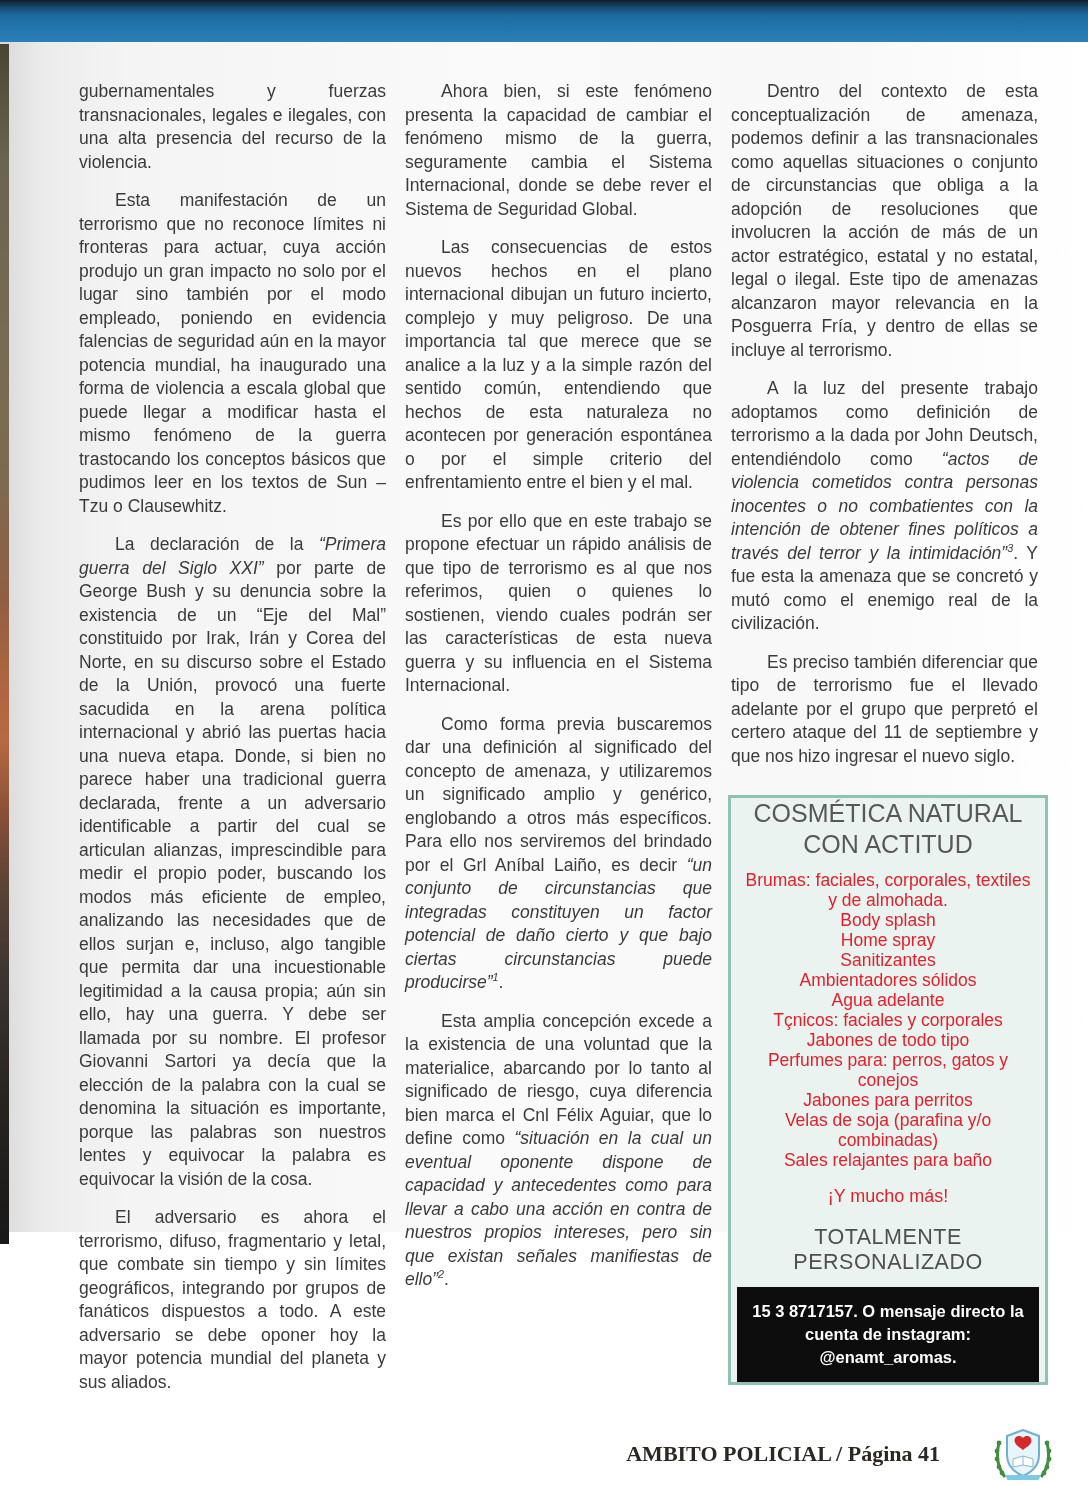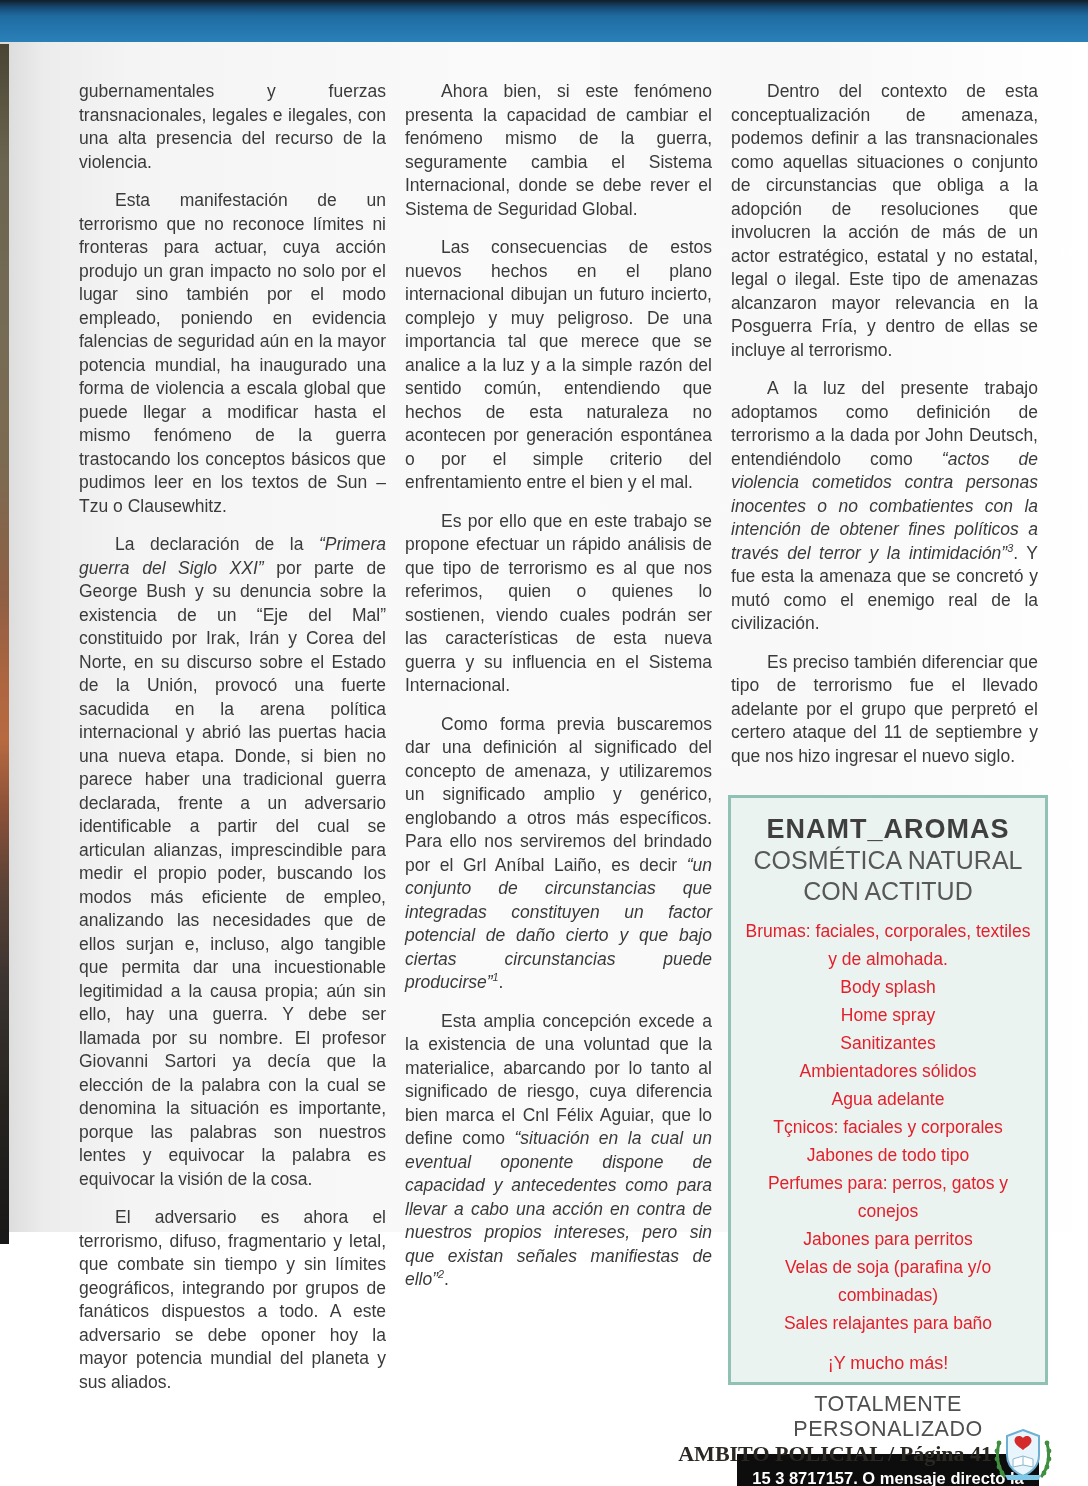--- a/index.html
+++ b/index.html
@@ -15,27 +15,27 @@
   .col p.indent{text-indent:36px;}
   .col sup{font-size:0.62em;vertical-align:super;line-height:0;}
   #col1{left:79px;}
   #col2{left:405px;}
   #col3{left:731px;}
   .heading{color:#1699d6;font-weight:bold;font-size:18.5px;line-height:25px;margin:26px 0 17px 0;text-align:left;}
   .ad-box{position:absolute;left:728px;top:795px;width:314px;height:584px;
         background:#eaf3f0;border:3px solid #8fc2b5;text-align:center;}
   .ad-title{margin-top:16px;font-size:27px;font-weight:bold;color:#3f3f3f;letter-spacing:1px;}
   .ad-subtitle{font-size:25px;color:#585858;line-height:31px;}
-  .ad-items{margin-top:10px;color:#e41e2a;font-size:17.5px;line-height:28px;}
+  .ad-items{margin-top:10px;color:#e41e2a;font-size:17.5px;line-height:20px;}
   .ad-item{padding:0 10px;}
   .ad-more{margin-top:16px;color:#e41e2a;font-size:18px;}
   .ad-personalized{margin-top:18px;color:#4f4f4f;font-size:21.5px;letter-spacing:0.5px;}
   .ad-contact{margin:12px 6px 0 6px;background:#0d0d0d;color:#ffffff;font-weight:bold;
         font-size:16.5px;line-height:23px;padding:13px 2px;}
-  .footer{position:absolute;top:1425px;right:34px;display:flex;align-items:center;}
+  .footer{position:absolute;top:1425px;right:34px;display:flex;align-items:center;gap:52px;}
   .footer-text{font-family:"Liberation Serif",serif;font-weight:bold;font-size:22px;color:#2b2722;}
   .logo{width:62px;height:58px;display:block;}
   i{font-style:italic;}
 </style>
 </head>
 <body>
 
 <div class="page">
 
   <div class="top-bar"></div>
@@ -54,21 +54,20 @@
       <p class="indent">Como forma previa buscaremos dar una definición al significado del concepto de amenaza, y utilizaremos un significado amplio y genérico, englobando a otros más específicos. Para ello nos serviremos del brindado por el Grl Aníbal Laiño, es decir <i>“un conjunto de circunstancias que integradas constituyen un factor potencial de daño cierto y que bajo ciertas circunstancias puede producirse”</i><sup><i>1</i></sup>.</p>
       <p class="indent">Esta amplia concepción excede a la existencia de una voluntad que la materialice, abarcando por lo tanto al significado de riesgo, cuya diferencia bien marca el Cnl Félix Aguiar, que lo define como <i>“situación en la cual un eventual oponente dispone de capacidad y antecedentes como para llevar a cabo una acción en contra de nuestros propios intereses, pero sin que existan señales manifiestas de ello”</i><sup><i>2</i></sup>.</p>
     </div>
   <div class="col" id="col3">
       <p class="indent">Dentro del contexto de esta conceptualización de amenaza, podemos definir a las transnacionales como aquellas situaciones o conjunto de circunstancias que obliga a la adopción de resoluciones que involucren la acción de más de un actor estratégico, estatal y no estatal, legal o ilegal. Este tipo de amenazas alcanzaron mayor relevancia en la Posguerra Fría, y dentro de ellas se incluye al terrorismo.</p>
       <p class="indent">A la luz del presente trabajo adoptamos como definición de terrorismo a la dada por John Deutsch, entendiéndolo como <i>“actos de violencia cometidos contra personas inocentes o no combatientes con la intención de obtener fines políticos a través del terror y la intimidación”</i><sup><i>3</i></sup>. Y fue esta la amenaza que se concretó y mutó como el enemigo real de la civilización.</p>
       <p class="indent">Es preciso también diferenciar que tipo de terrorismo fue el llevado adelante por el grupo que perpretó el certero ataque del 11 de septiembre y que nos hizo ingresar el nuevo siglo.</p>
     </div>
 
   <div class="ad-box">
-    <div class="ad-title">ENAMT_AROMAS</div>
     <div class="ad-subtitle">COSMÉTICA NATURAL</div>
     <div class="ad-subtitle">CON ACTITUD</div>
     <div class="ad-items">
         <div class="ad-item">Brumas: faciales, corporales, textiles y de almohada.</div>
         <div class="ad-item">Body splash</div>
         <div class="ad-item">Home spray</div>
         <div class="ad-item">Sanitizantes</div>
         <div class="ad-item">Ambientadores sólidos</div>
         <div class="ad-item">Agua adelante</div>
         <div class="ad-item">Tçnicos: faciales y corporales</div>

